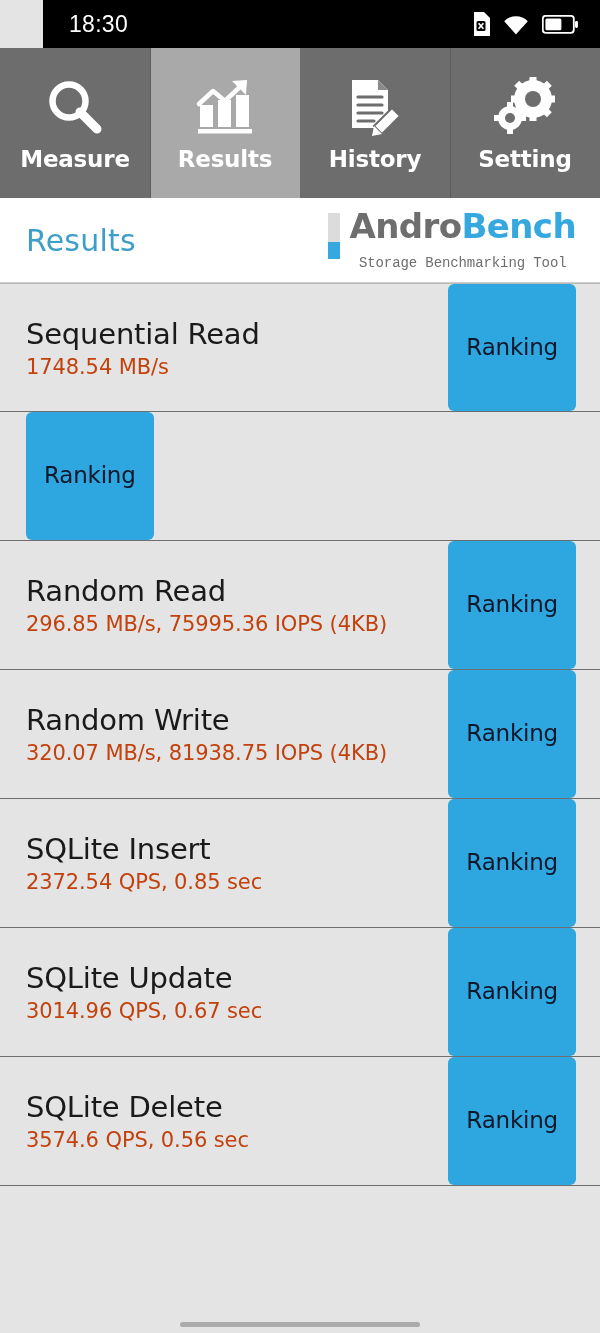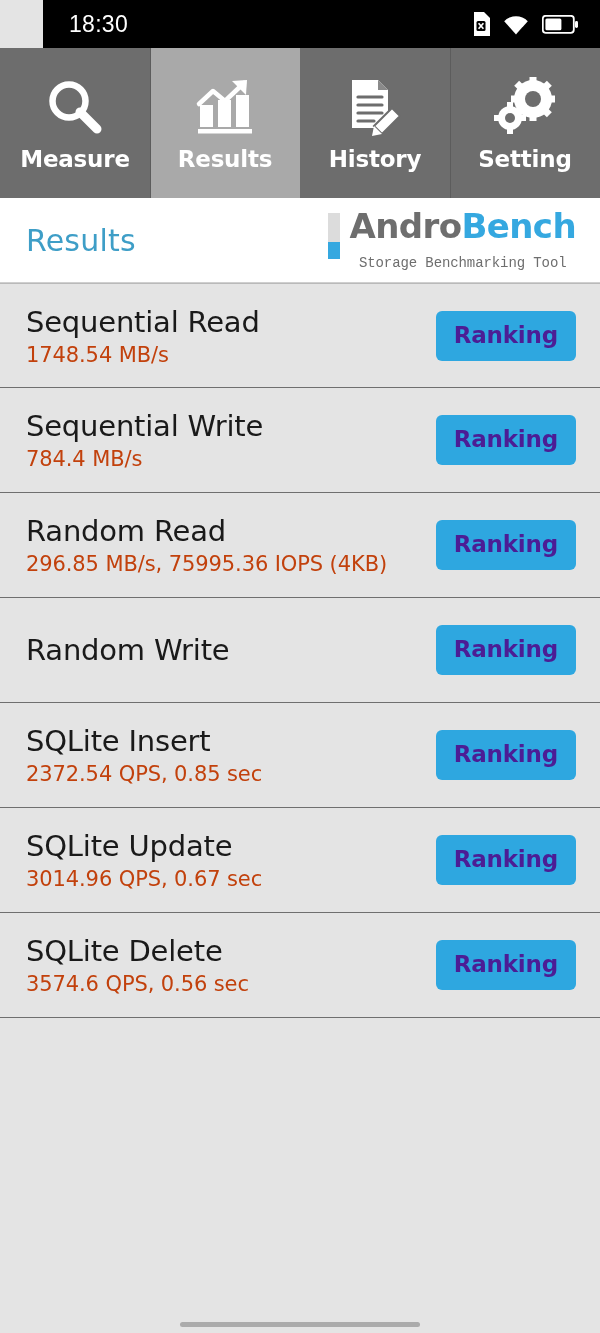--- a/index.html
+++ b/index.html
@@ -107,49 +107,48 @@
     color: #6e6e6e;
     font-family: Liberation Mono, monospace;
     letter-spacing: -.1px;
     margin-top: 11px;
   }
 
   
   .results-list { background: #e4e4e4; }
   .result-row {
     position: relative;
-    height: 105px;
+    height: 129px;
     background: #e4e4e4;
     display: flex;
-    align-items: center;
     justify-content: space-between;
     padding: 0 24px 0 26px;
     border-bottom: 1px solid #6f6f6f;
   }
   .result-row:first-child { border-top: 1px solid #b9b9b9; }
   .row-texts { display: flex; flex-direction: column; justify-content: center; gap: 4px; }
   .row-title {
     font-size: 29px;
     color: #1a1a1a;
     font-family: "DejaVu Sans", sans-serif;
     letter-spacing: -.2px;
   }
   .row-value {
     font-size: 21px;
     color: #c2410c;
     font-family: "DejaVu Sans", sans-serif;
     letter-spacing: -.1px;
   }
   .ranking-btn {
     background: #2ea7e0;
-    color: #4c1d95;
+    color: #0f172a;
     border: none;
     border-radius: 6px;
     font-size: 23px;
-    font-weight: bold;
+    font-weight: normal;
     font-family: "DejaVu Sans", sans-serif;
     padding: 11px 18px 13px 18px;
     min-width: 116px;
     letter-spacing: -.2px;
     cursor: pointer;
   }
 
   
   .filler { background: #e4e4e4; flex: 1; }
   .home-indicator {
@@ -285,38 +284,35 @@
 
     <div class="result-row">
       <span class="row-texts">
         <span class="row-title">Sequential Read</span>
         <span class="row-value">1748.54 MB/s</span>
       </span>
       <button class="ranking-btn">Ranking</button>
     </div>
 
     <div class="result-row">
-      <span class="row-texts">
-        <span class="row-title">Sequential Write</span>
-        <span class="row-value">784.4 MB/s</span>
-      </span>
       <button class="ranking-btn">Ranking</button>
     </div>
 
     <div class="result-row">
       <span class="row-texts">
         <span class="row-title">Random Read</span>
         <span class="row-value">296.85 MB/s, 75995.36 IOPS (4KB)</span>
       </span>
       <button class="ranking-btn">Ranking</button>
     </div>
 
     <div class="result-row">
       <span class="row-texts">
         <span class="row-title">Random Write</span>
+        <span class="row-value">320.07 MB/s, 81938.75 IOPS (4KB)</span>
       </span>
       <button class="ranking-btn">Ranking</button>
     </div>
 
     <div class="result-row">
       <span class="row-texts">
         <span class="row-title">SQLite Insert</span>
         <span class="row-value">2372.54 QPS, 0.85 sec</span>
       </span>
       <button class="ranking-btn">Ranking</button>

